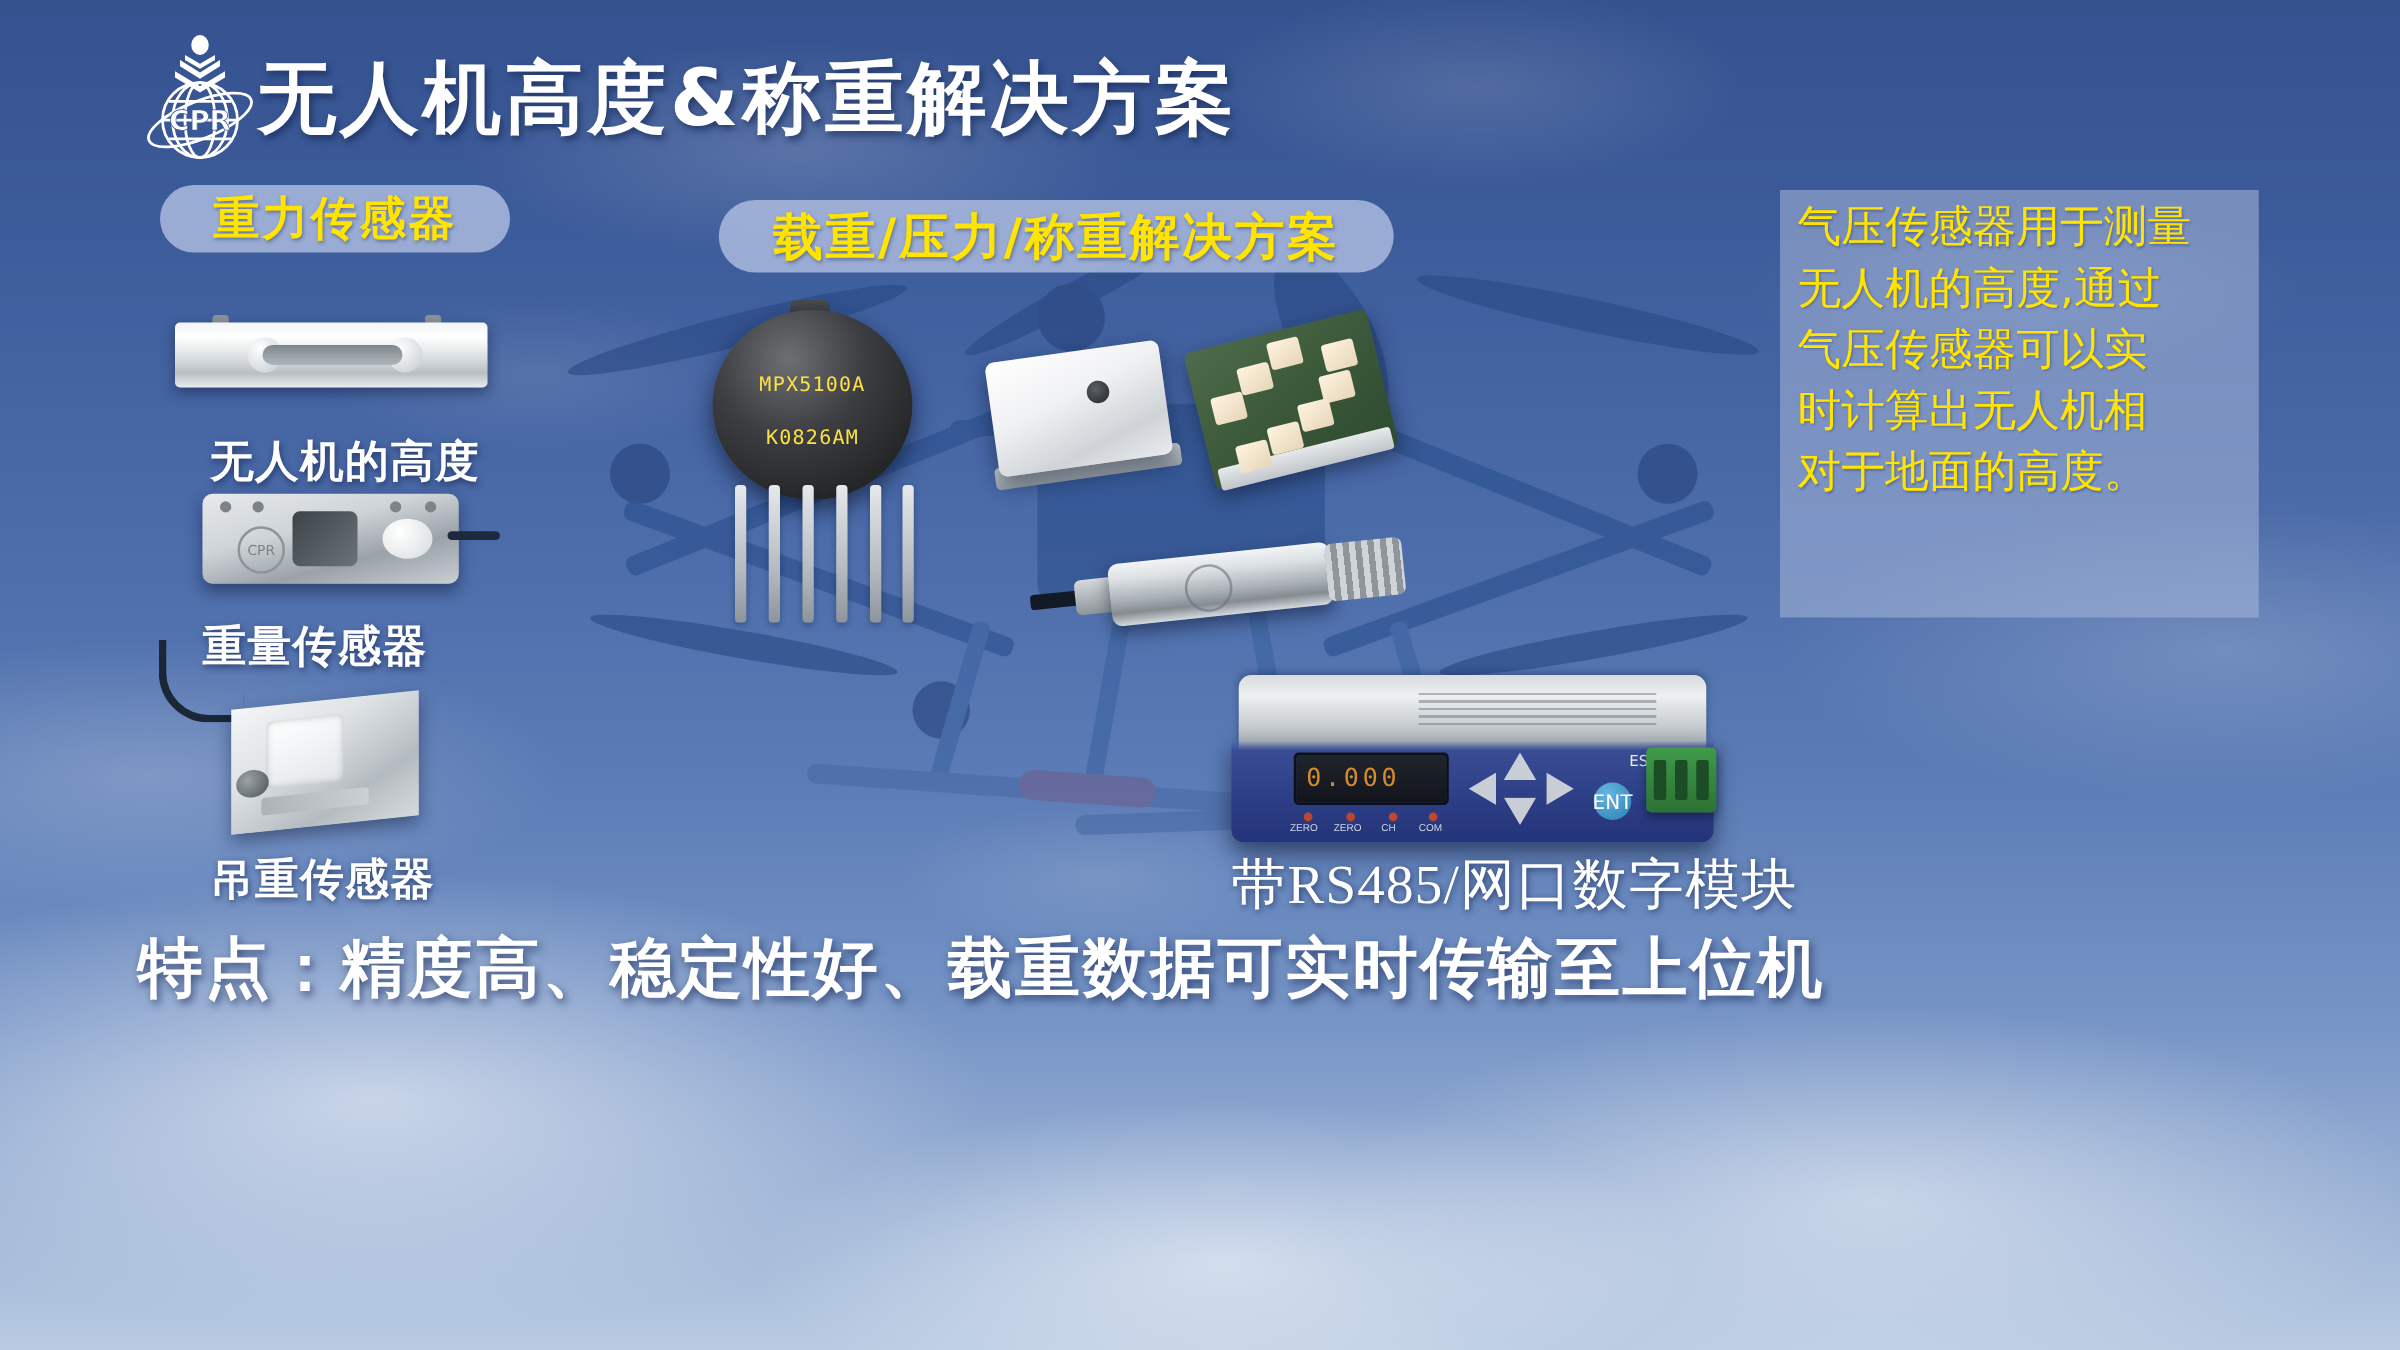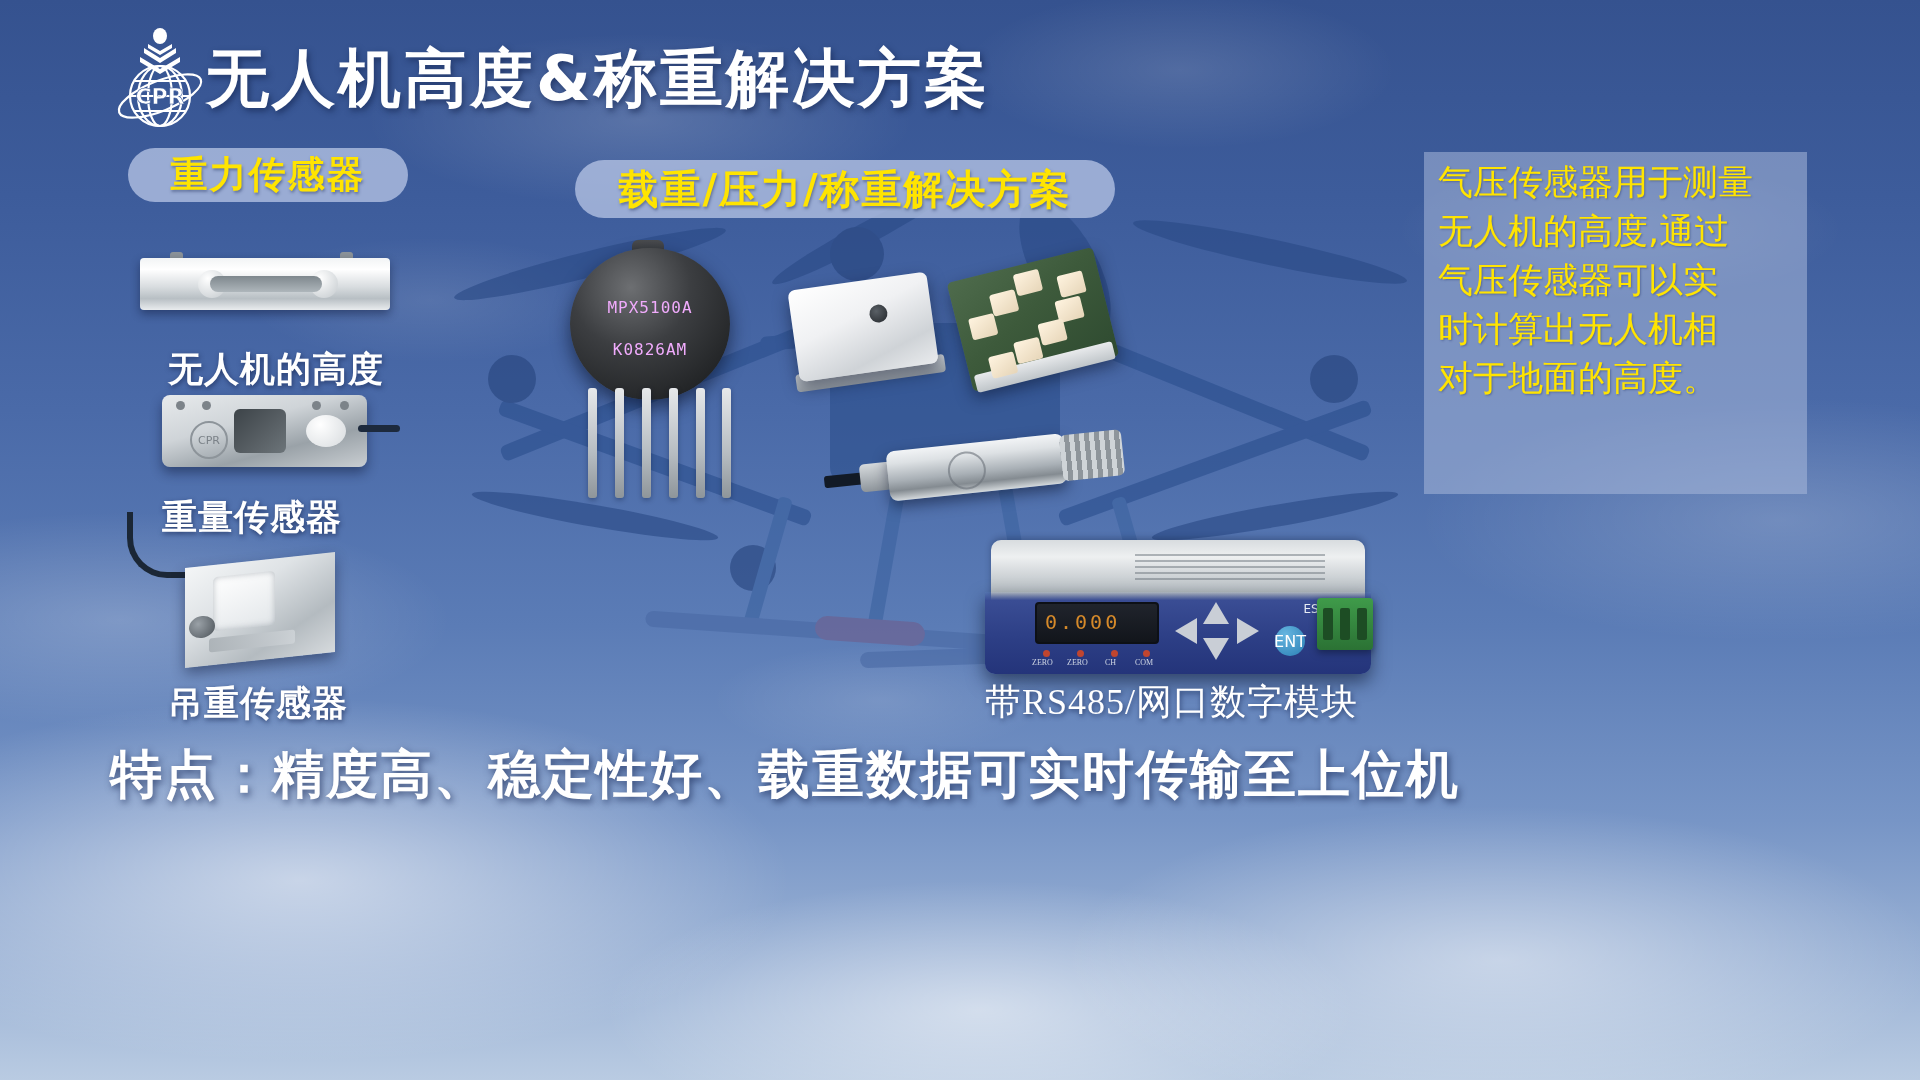--- a/index.html
+++ b/index.html
@@ -79,21 +79,21 @@
 
   
   .caption{
     position:absolute;color:#ffffff;font-weight:700;font-size:35px;
     font-family:"DejaVu Sans","Liberation Sans",sans-serif;
     text-shadow:1px 2px 5px rgba(25,42,85,.75);white-space:nowrap;letter-spacing:1px;
   }
   #cap-1{left:168px;top:346px;}
   #cap-2{left:162px;top:494px;}
   #cap-3{left:168px;top:680px;}
-  #cap-module{left:985px;top:678px;font-weight:400;font-family:"Liberation Serif","DejaVu Serif",serif;font-size:36px;text-align:center;}
+  #cap-module{left:985px;top:678px;font-weight:400;font-family:"Liberation Serif","DejaVu Serif",serif;font-size:44px;text-align:center;}
 
   
   .feature{
     position:absolute;left:110px;top:740px;
     color:#ffffff;font-size:52px;font-weight:700;letter-spacing:2px;
     font-family:"DejaVu Sans","Liberation Sans",sans-serif;
     text-shadow:2px 3px 7px rgba(25,42,85,.7);white-space:nowrap;
   }
 
   
@@ -171,21 +171,21 @@
   .mpx .can{
     position:absolute;left:0;top:0;width:160px;height:152px;border-radius:50%;
     background:radial-gradient(circle at 38% 26%,#6d6f72 0%,#3c3e41 40%,#232527 78%,#161718 100%);
     box-shadow:0 8px 18px rgba(8,16,40,.6);
   }
   .mpx .port{
     position:absolute;left:62px;top:-8px;width:32px;height:22px;border-radius:6px;
     background:linear-gradient(180deg,#4a4c4f,#2a2c2e);
   }
   .mpx .lbl1,.mpx .lbl2{
-    position:absolute;width:160px;text-align:center;color:#f0abfc;
+    position:absolute;width:160px;text-align:center;color:#fde047;
     font-family:"DejaVu Sans Mono","Liberation Mono",monospace;font-size:16px;letter-spacing:1px;
   }
   .mpx .lbl1{top:50px;} .mpx .lbl2{top:92px;}
   .mpx .pin{
     position:absolute;top:140px;width:9px;height:110px;border-radius:3px;
     background:linear-gradient(180deg,#e6e8ea,#b6bcc1 60%,#8e959a);
     box-shadow:0 2px 5px rgba(10,20,50,.35);
   }
 
   
@@ -260,21 +260,21 @@
     background:linear-gradient(180deg,#20242c,#12151b);
     border:2px solid #0d1016;
   }
   .module .seg{
     position:absolute;top:70px;color:#d68a2a;font-size:20px;letter-spacing:3px;left:60px;
     font-family:"DejaVu Sans Mono","Liberation Mono",monospace;
   }
   .module .led{position:absolute;top:110px;width:7px;height:7px;border-radius:50%;background:#c0452f;}
   .module .ledlbl{
     position:absolute;top:118px;color:#cfd6e4;font-size:8px;
-    font-family:Liberation Serif, serif;
+    font-family:Liberation Sans, sans-serif;
   }
   .module .btn{
     position:absolute;width:26px;height:22px;background:#c9ced6;
     clip-path:polygon(50% 0%,100% 100%,0% 100%);
   }
   .module .rbtn{
     position:absolute;width:30px;height:30px;border-radius:50%;
     background:radial-gradient(circle at 35% 30%,#67b6e0,#2a7fb5);
     color:#fff;font-size:16px;display:flex;align-items:center;justify-content:center;
     font-family:"DejaVu Sans",sans-serif;

